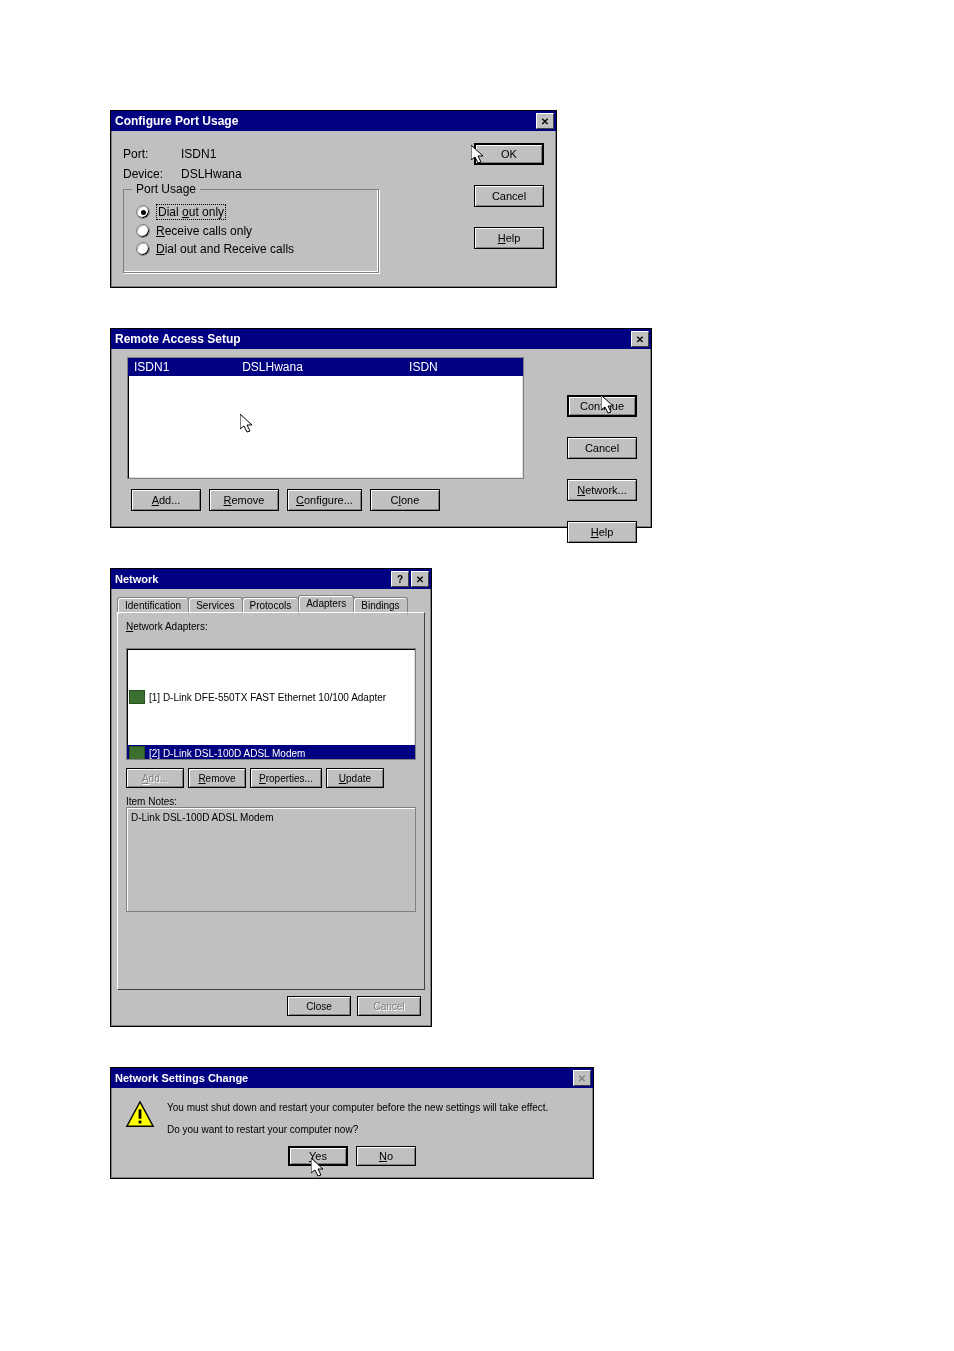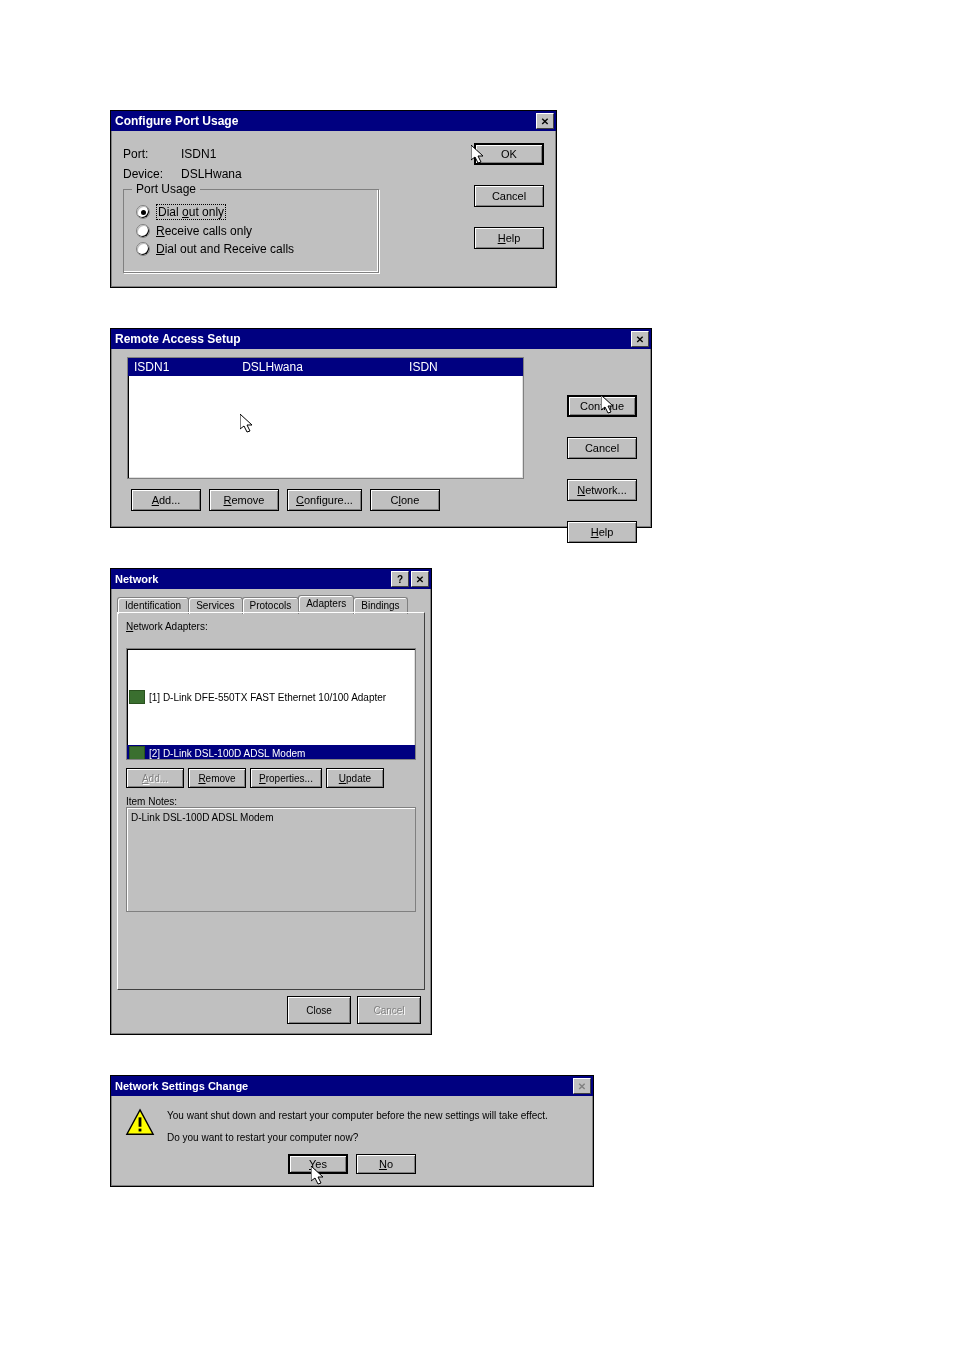--- a/index.html
+++ b/index.html
@@ -205,21 +205,21 @@
     height:95px;
     padding:4px;
     font-size:10px;
   }
   .d3 .dlg-foot{
     display:flex;
     justify-content:flex-end;
     gap:6px;
     padding: 0 10px 10px 0;
   }
-  .d3 .dlg-foot .win-btn{ min-width:64px; height:28px; font-size:10px;}
+  .d3 .dlg-foot .win-btn{ min-width:64px; height:20px; font-size:10px;}
   .d3 .dlg-foot .win-btn.disabled{ color:#808080; text-shadow:1px 1px 0 #fff;}
 
   
   .d4 { width:482px; }
   .d4 .titlebar{ font-size:11px; }
   .d4 .body4 {
     display:flex;
     gap:12px;
     padding: 12px 14px 4px 14px;
     font-size:10px;
@@ -373,21 +373,21 @@
         <div class="tb-btn faint-close">✕</div>
       </div>
     </div>
     <div class="body4">
       <svg class="warn-icon" viewBox="0 0 32 32">
         <polygon points="16,2 30,28 2,28" fill="#ffff00" stroke="#000" stroke-width="1.5"></polygon>
         <rect x="14.5" y="10" width="3" height="10" fill="#000"></rect>
         <rect x="14.5" y="22" width="3" height="3" fill="#000"></rect>
       </svg>
       <div class="msg">
-        <div>You want shut down and restart your computer before the new settings will take effect.</div>
+        <div>You must shut down and restart your computer before the new settings will take effect.</div>
         <div style="height:6px;"></div>
         <div>Do you want to restart your computer now?</div>
       </div>
     </div>
     <div class="btns4" style="position:relative;">
       <button class="win-btn default"><span class="u">Y</span>es</button>
       <button class="win-btn"><span class="u">N</span>o</button>
       <svg class="cursor" style="left:200px;top:16px;" width="18" height="22">
         <polygon points="0,0 0,15 4,12 7,18 10,17 7,11 12,11" fill="#fff" stroke="#000" stroke-width="1"></polygon>
       </svg>

